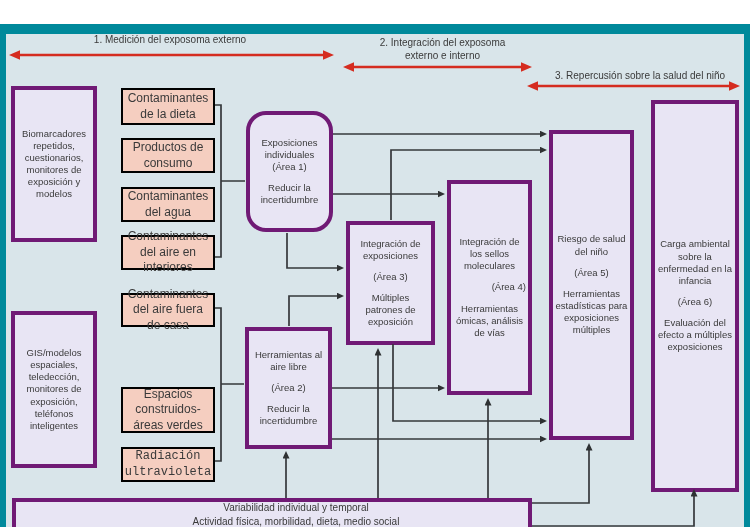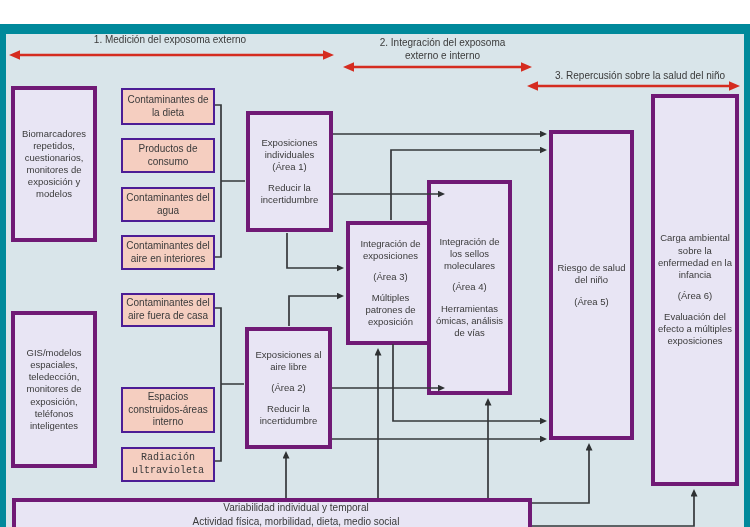--- a/index.html
+++ b/index.html
@@ -4,41 +4,41 @@
 <style>
   html,body{margin:0;padding:0;}
   body{font-family:"Liberation Sans", sans-serif;}
   #stage{position:relative;width:750px;height:527px;background:#00899b;overflow:hidden;margin-top:24px;}
   #canvas{position:absolute;left:6px;top:10px;width:738px;height:507px;background:#d9e5ea;}
   .box{position:absolute;box-sizing:border-box;display:flex;flex-direction:column;justify-content:center;
        align-items:center;text-align:center;color:#3a3a3a;}
   .box p{margin:0;padding:0 2px;line-height:1.28;}
   .box p + p{margin-top:9px;}
   .lav{background:#e8e5f4;border:4px solid #701a75;font-size:9.5px;}
-  .pink{background:#f5cec0;border:2px solid #4c1d95;font-size:10px;}
+  .pink{background:#f5cec0;border:2px solid #000000;font-size:12px;}
   .phase-label{position:absolute;text-align:center;color:#3a3a3a;font-size:10px;line-height:1.25;}
   
   #method-1{left:11px;top:62px;width:86px;height:156px;}
   #method-2{left:11px;top:287px;width:86px;height:157px;}
   
   #src-0{left:121px;top:64px;width:94px;height:37px;}
   #src-1{left:121px;top:114px;width:94px;height:35px;}
   #src-2{left:121px;top:163px;width:94px;height:35px;}
   #src-3{left:121px;top:211px;width:94px;height:35px;}
   #src-4{left:121px;top:269px;width:94px;height:34px;}
   #src-5{left:121px;top:317px;width:94px;height:34px;}
   #src-6{left:121px;top:363px;width:94px;height:46px;}
   #src-7{left:121px;top:423px;width:94px;height:35px;font-family:Liberation Mono, monospace;}
   
-  #area-1{left:246px;top:87px;width:87px;height:121px;}
+  #area-1{left:246px;top:87px;width:87px;height:121px;border-radius:20px;}
   #area-2{left:245px;top:303px;width:87px;height:122px;}
   #area-3{left:346px;top:197px;width:89px;height:124px;}
-  #area-4{left:427px;top:156px;width:85px;height:215px;}
+  #area-4{left:447px;top:156px;width:85px;height:215px;align-items:flex-end;}
   #area-5{left:549px;top:106px;width:85px;height:310px;}
-  #area-6{left:651px;top:70px;width:88px;height:392px;}
+  #area-6{left:651px;top:76px;width:88px;height:392px;}
   
   #footer-bar{left:12px;top:474px;width:520px;height:34px;font-size:10px;padding-left:48px;}
   #footer-bar p + p{margin-top:1px;}
   
   #phase-1-label{left:20px;top:10px;width:300px;}
   #phase-2-label{left:355px;top:13px;width:175px;}
   #phase-3-label{left:530px;top:46px;width:220px;}
   svg.overlay{position:absolute;left:0;top:0;}
 </style>
 </head>
@@ -70,48 +70,49 @@
   <div class="box pink" id="src-2">
     <p>Contaminantes del agua</p>
     </div>
   <div class="box pink" id="src-3">
     <p>Contaminantes del aire en interiores</p>
     </div>
   <div class="box pink" id="src-4">
     <p>Contaminantes del aire fuera de casa</p>
     </div>
   <div class="box pink" id="src-6">
-    <p>Espacios construidos-áreas interno</p>
+    <p>Espacios construidos-áreas verdes</p>
     </div>
   <div class="box pink" id="src-7">
     <p>Radiación ultravioleta</p>
     </div>
 
   <div class="box lav" id="area-1">
     <p>Exposiciones individuales (Área 1)</p>
     <p>Reducir la incertidumbre</p>
   </div>
   <div class="box lav" id="area-2">
-    <p>Exposiciones al aire libre</p>
+    <p>Herramientas al aire libre</p>
     <p>(Área 2)</p>
     <p>Reducir la incertidumbre</p>
   </div>
   <div class="box lav" id="area-3">
     <p>Integración de exposiciones</p>
     <p>(Área 3)</p>
     <p>Múltiples patrones de exposición</p>
   </div>
   <div class="box lav" id="area-4">
     <p>Integración de los sellos moleculares</p>
     <p>(Área 4)</p>
     <p>Herramientas ómicas, análisis de vías</p>
   </div>
   <div class="box lav" id="area-5">
     <p>Riesgo de salud del niño</p>
     <p>(Área 5)</p>
+    <p>Herramientas estadísticas para exposiciones múltiples</p>
   </div>
   <div class="box lav" id="area-6">
     <p>Carga ambiental sobre la enfermedad en la infancia</p>
     <p>(Área 6)</p>
     <p>Evaluación del efecto a múltiples exposiciones</p>
   </div>
 
   <div class="box lav" id="footer-bar">
     <p>Variabilidad individual y temporal</p>
     <p>Actividad física, morbilidad, dieta, medio social</p>

